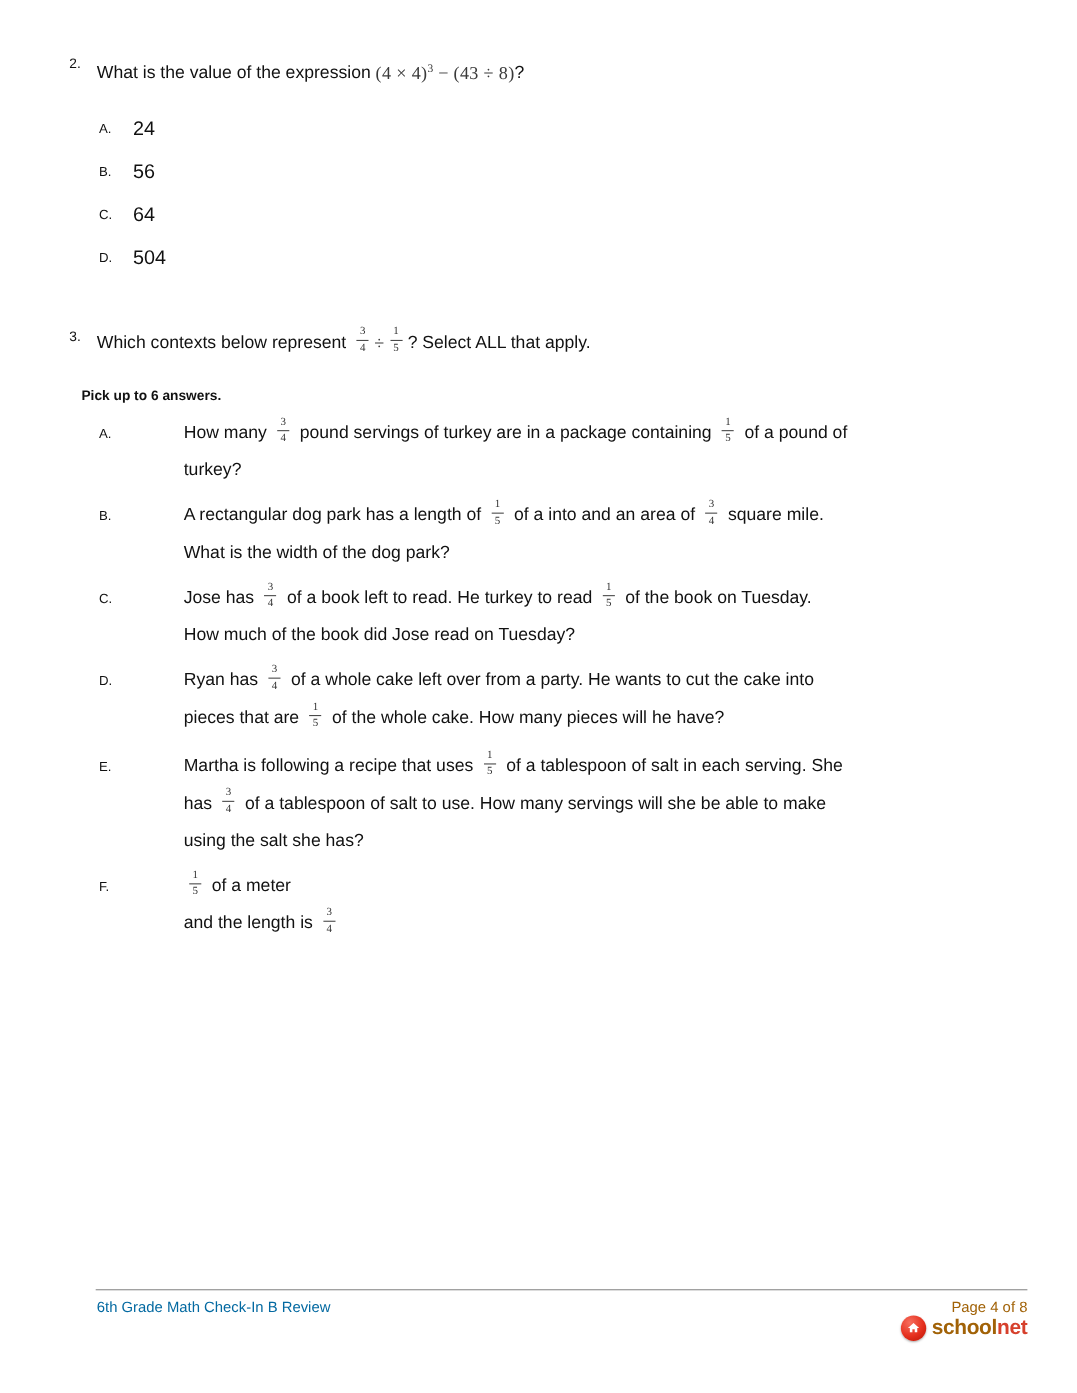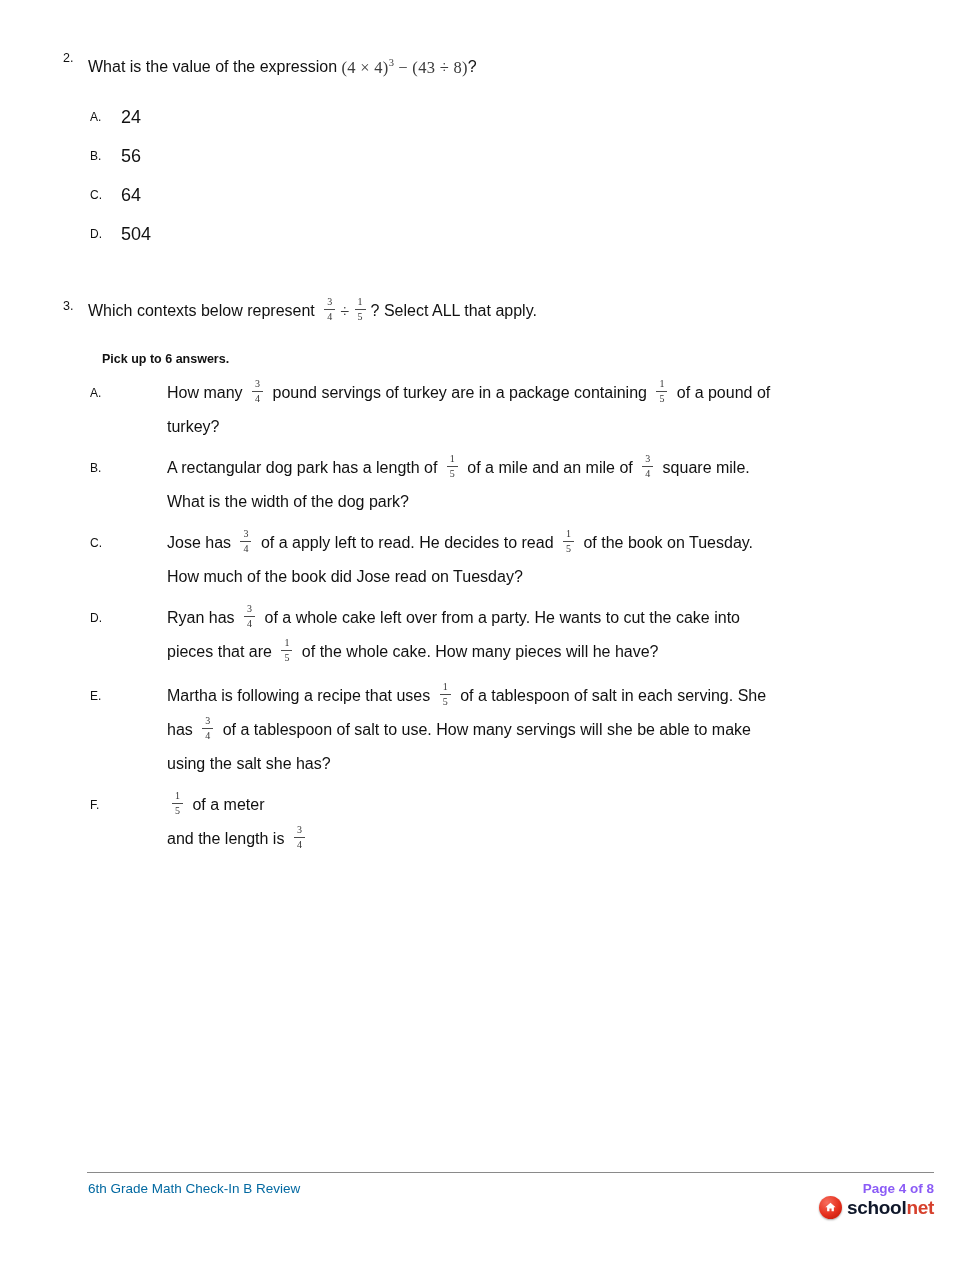--- a/index.html
+++ b/index.html
@@ -25,30 +25,30 @@
     line-height:1;margin:0 5px;position:relative;top:-2px;
   }
   .frac .num{display:block;padding:0 3px 2px;border-bottom:1px solid #4a4a4a;}
   .frac .den{display:block;padding-top:2px;}
   
   .q2-choices{margin:26px 0 0 27px;}
   .q2-choice{display:flex;align-items:center;height:18px;margin-bottom:21px;}
   .q2-choice .letter{font-size:12px;flex:0 0 31px;color:#111;}
   .q2-choice .value{font-size:18px;color:#111;}
   
-  .instruction{margin:26px 0 0 39px;font-weight:bold;font-size:12.5px;color:#111;}
+  .instruction{margin:26px 0 0 11px;font-weight:bold;font-size:12.5px;color:#111;}
   .q3-options{margin:10px 0 0 27px;}
   .q3-option{display:flex;margin-bottom:7px;}
   .q3-option:nth-child(5){margin-top:10px;}
   .q3-option .letter{font-size:12px;flex:0 0 31px;line-height:34px;color:#111;}
   .q3-option .otext{font-size:16px;line-height:34px;width:745px;color:#111;margin-left:46px;}
   
   .footer-line{position:absolute;left:87px;top:1172px;width:847px;border-top:1px solid #8a8a8a;height:0;}
   .footer-title{position:absolute;left:88px;top:1181px;font-size:13.5px;color:#0369a1;}
-  .footer-page{position:absolute;top:1181px;right:45px;font-size:13.5px;color:#8b5cf6;font-weight:bold;}
+  .footer-page{position:absolute;top:1181px;right:45px;font-size:13.5px;color:#a16207;}
   .logo{position:absolute;top:1196px;right:45px;display:flex;align-items:center;}
   .logo-icon{
     width:23px;height:23px;border-radius:50%;flex:0 0 23px;
     background:radial-gradient(circle at 35% 28%, #f76e5e 0%, #e5301e 55%, #b81203 100%);
     display:flex;align-items:center;justify-content:center;margin-right:5px;
     box-shadow:0 1px 2px rgba(0,0,0,0.35);
   }
   .logo-icon svg{width:15px;height:15px;display:block;}
   .logo-school,.logo-net{font-size:19px;font-weight:700;letter-spacing:-0.3px;}
 </style>
@@ -88,25 +88,25 @@
       <div class="prompt"><span>Which contexts below represent </span><span class="frac"><span class="num">3</span><span class="den">4</span></span><span class="math">÷</span><span class="frac"><span class="num">1</span><span class="den">5</span></span><span>? Select ALL that apply.</span></div>
     </div>
     <div class="instruction">Pick up to 6 answers.</div>
     <div class="q3-options" id="q3-options">
         <div class="q3-option">
           <span class="letter">A.</span>
           <div class="otext"><span>How many </span><span class="frac"><span class="num">3</span><span class="den">4</span></span><span> pound servings of turkey are in a package containing </span><span class="frac"><span class="num">1</span><span class="den">5</span></span><span> of a pound of</span><br><span>turkey?</span></div>
         </div>
         <div class="q3-option">
           <span class="letter">B.</span>
-          <div class="otext"><span>A rectangular dog park has a length of </span><span class="frac"><span class="num">1</span><span class="den">5</span></span><span> of a mile and an mile of </span><span class="frac"><span class="num">3</span><span class="den">4</span></span><span> square mile.</span><br><span>What is the width of the dog park?</span></div>
+          <div class="otext"><span>A rectangular dog park has a length of </span><span class="frac"><span class="num">1</span><span class="den">5</span></span><span> of a into and an area of </span><span class="frac"><span class="num">3</span><span class="den">4</span></span><span> square mile.</span><br><span>What is the width of the dog park?</span></div>
         </div>
         <div class="q3-option">
           <span class="letter">C.</span>
-          <div class="otext"><span>Jose has </span><span class="frac"><span class="num">3</span><span class="den">4</span></span><span> of a apply left to read. He decides to read </span><span class="frac"><span class="num">1</span><span class="den">5</span></span><span> of the book on Tuesday.</span><br><span>How much of the book did Jose read on Tuesday?</span></div>
+          <div class="otext"><span>Jose has </span><span class="frac"><span class="num">3</span><span class="den">4</span></span><span> of a book left to read. He turkey to read </span><span class="frac"><span class="num">1</span><span class="den">5</span></span><span> of the book on Tuesday.</span><br><span>How much of the book did Jose read on Tuesday?</span></div>
         </div>
         <div class="q3-option">
           <span class="letter">D.</span>
           <div class="otext"><span>Ryan has </span><span class="frac"><span class="num">3</span><span class="den">4</span></span><span> of a whole cake left over from a party. He wants to cut the cake into</span><br><span>pieces that are </span><span class="frac"><span class="num">1</span><span class="den">5</span></span><span> of the whole cake. How many pieces will he have?</span></div>
         </div>
         <div class="q3-option">
           <span class="letter">E.</span>
           <div class="otext"><span>Martha is following a recipe that uses </span><span class="frac"><span class="num">1</span><span class="den">5</span></span><span> of a tablespoon of salt in each serving. She</span><br><span>has </span><span class="frac"><span class="num">3</span><span class="den">4</span></span><span> of a tablespoon of salt to use. How many servings will she be able to make</span><br><span>using the salt she has?</span></div>
         </div>
         <div class="q3-option">
@@ -119,17 +119,17 @@
   <div class="footer-line"></div>
   <div class="footer-title">6th Grade Math Check-In B Review</div>
   <div class="footer-page">Page 4 of 8</div>
 
   <div class="logo">
     <span class="logo-icon">
       <svg viewBox="0 0 24 24" aria-hidden="true">
         <path d="M12 4.2 L20.2 11.6 H17.4 V17.8 H13.7 V13.4 H10.3 V17.8 H6.6 V11.6 H3.8 Z" fill="#ffffff"></path>
       </svg>
     </span>
-    <span class="logo-school" style="color: #0f172a;">school</span>
+    <span class="logo-school" style="color: #a16207;">school</span>
     <span class="logo-net" style="color: rgb(214, 64, 44);">net</span>
   </div>
 
 </div>
 
 </body></html>

